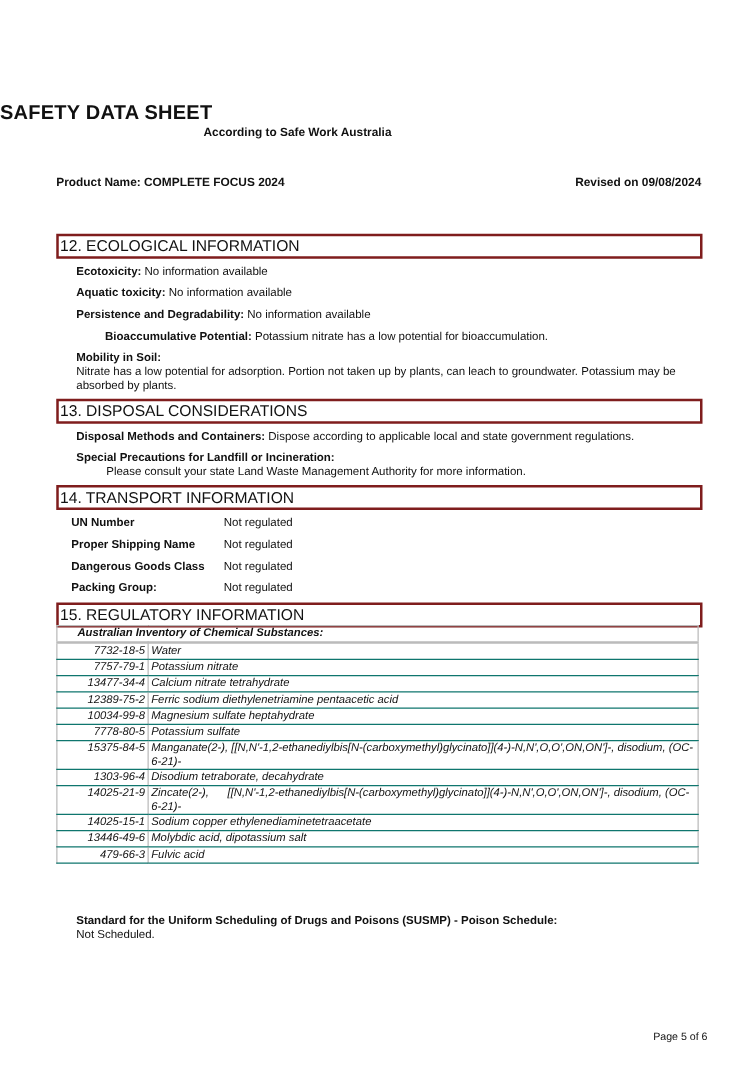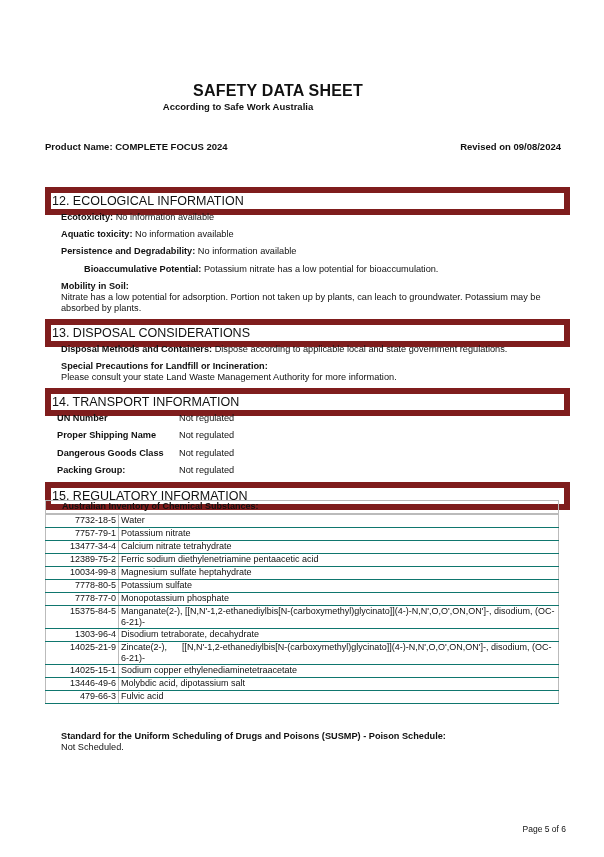--- a/index.html
+++ b/index.html
@@ -1,30 +1,30 @@
 <!DOCTYPE html>
 <html><head>
 <meta charset="utf-8">
 <style>
   html, body { margin: 0; padding: 0; background: #ffffff; }
   body { width: 604px; height: 857px; position: relative; overflow: hidden;
          font-family: "Liberation Sans", sans-serif; color: #111; }
   .abs { position: absolute; }
-  .title { left: 0; width: 556px; top: 82px; text-align: center; font-weight: bold; font-size: 16px; letter-spacing: 0.2px; }
+  .title { left: 0; width: 556px; top: 82px; font-weight: bold; font-size: 16px; letter-spacing: 0.2px; }
   .subtitle { left: 0; width: 476px; top: 101px; text-align: center; font-weight: bold; font-size: 9.5px; }
   .product { left: 45px; top: 141px; font-weight: bold; font-size: 9.5px; }
   .revised { right: 43px; top: 141px; font-weight: bold; font-size: 9.5px; }
-  .sec-head { left: 45px; width: 512px; height: 16px; border: 6px solid #7f1d1d; font-size: 12.5px; line-height: 16px; padding-left: 1px; box-sizing: content-box; }
+  .sec-head { left: 45px; width: 512px; height: 16px; border: 2px solid #7f1d1d; font-size: 12.5px; line-height: 16px; padding-left: 1px; box-sizing: content-box; }
   .line { font-size: 9.2px; line-height: 11px; }
   .line b { font-weight: bold; }
   .para { left: 61px; width: 498px; }
   .para2 { left: 61px; width: 500px; }
   .kv { left: 57px; font-size: 9.2px; }
   .kv .k { display: inline-block; width: 122px; font-weight: bold; }
-  table.inv { position: absolute; left: 45px; top: 500px; width: 514px; border-collapse: collapse; font-size: 9px; }
+  table.inv { position: absolute; left: 45px; top: 500px; width: 514px; border-collapse: collapse; font-size: 9px; font-style: italic; }
   table.inv td { border: 1px solid #bbbbbb; padding: 0 2px; vertical-align: top; line-height: 11px; height: 12px; }
   table.inv td.cas { width: 68px; text-align: right; padding-right: 2px; }
   table.inv td.hdr { font-weight: bold; padding-left: 16px; border-bottom-width: 2px; }
   table.inv tr.row td { border-bottom: 1px solid #0f766e; }
   .susmp { left: 61px; top: 731px; font-size: 9.2px; line-height: 11px; }
   .pageno { right: 38px; top: 824px; font-size: 8.5px; }
 </style>
 </head>
 <body>
 
@@ -37,21 +37,21 @@
 <div class="abs line para" style="top:212px;"><b>Ecotoxicity:</b><span> No information available</span></div>
 <div class="abs line para" style="top:229px;"><b>Aquatic toxicity:</b><span> No information available</span></div>
 <div class="abs line para" style="top:246px;"><b>Persistence and Degradability:</b><span> No information available</span></div>
 <div class="abs line para" style="top:264px;padding-left:23px;"><b>Bioaccumulative Potential:</b><span> Potassium nitrate has a low potential for bioaccumulation.</span></div>
 <div class="abs line para" style="top:281px;"><b>Mobility in Soil:</b></div>
 <div class="abs line para2" style="top:292px;">Nitrate has a low potential for adsorption. Portion not taken up by plants, can leach to groundwater. Potassium may be absorbed by plants.</div>
 
 <div class="abs sec-head" style="top:319px;">13. DISPOSAL CONSIDERATIONS</div>
 <div class="abs line para2" style="top:344px;"><b>Disposal Methods and Containers:</b><span> Dispose according to applicable local and state government regulations.</span></div>
 <div class="abs line para" style="top:361px;"><b>Special Precautions for Landfill or Incineration:</b></div>
-<div class="abs line para" style="top:372px;">Please consult your state Land Waste Management Authority for more information.</div>
+<div class="abs line para" style="top:372px;margin-left:24px;">Please consult your state Land Waste Management Authority for more information.</div>
 
 <div class="abs sec-head" style="top:388px;">14. TRANSPORT INFORMATION</div>
 <div class="abs kv" style="top:413px;"><span class="k">UN Number</span><span>Not regulated</span></div>
 <div class="abs kv" style="top:430px;"><span class="k">Proper Shipping Name</span><span>Not regulated</span></div>
 <div class="abs kv" style="top:448px;"><span class="k">Dangerous Goods Class</span><span>Not regulated</span></div>
 <div class="abs kv" style="top:465px;"><span class="k">Packing Group:</span><span>Not regulated</span></div>
 
 <div class="abs sec-head" style="top:482px;">15. REGULATORY INFORMATION</div>
 
 <table class="inv">
@@ -77,24 +77,20 @@
       </tr>
   <tr class="row">
         <td class="cas">10034-99-8</td>
         <td>Magnesium sulfate heptahydrate</td>
       </tr>
   <tr class="row">
         <td class="cas">7778-80-5</td>
         <td>Potassium sulfate</td>
       </tr>
   <tr class="row">
-        <td class="cas">7778-77-0</td>
-        <td>Monopotassium phosphate</td>
-      </tr>
-  <tr class="row">
         <td class="cas">15375-84-5</td>
         <td>Manganate(2-), [[N,N'-1,2-ethanediylbis[N-(carboxymethyl)glycinato]](4-)-N,N',O,O',ON,ON']-, disodium, (OC-6-21)-</td>
       </tr>
   <tr class="row">
         <td class="cas">1303-96-4</td>
         <td>Disodium tetraborate, decahydrate</td>
       </tr>
   <tr class="row">
         <td class="cas">14025-21-9</td>
         <td style="white-space:pre-wrap;">Zincate(2-),      [[N,N'-1,2-ethanediylbis[N-(carboxymethyl)glycinato]](4-)-N,N',O,O',ON,ON']-, disodium, (OC-6-21)-</td>

